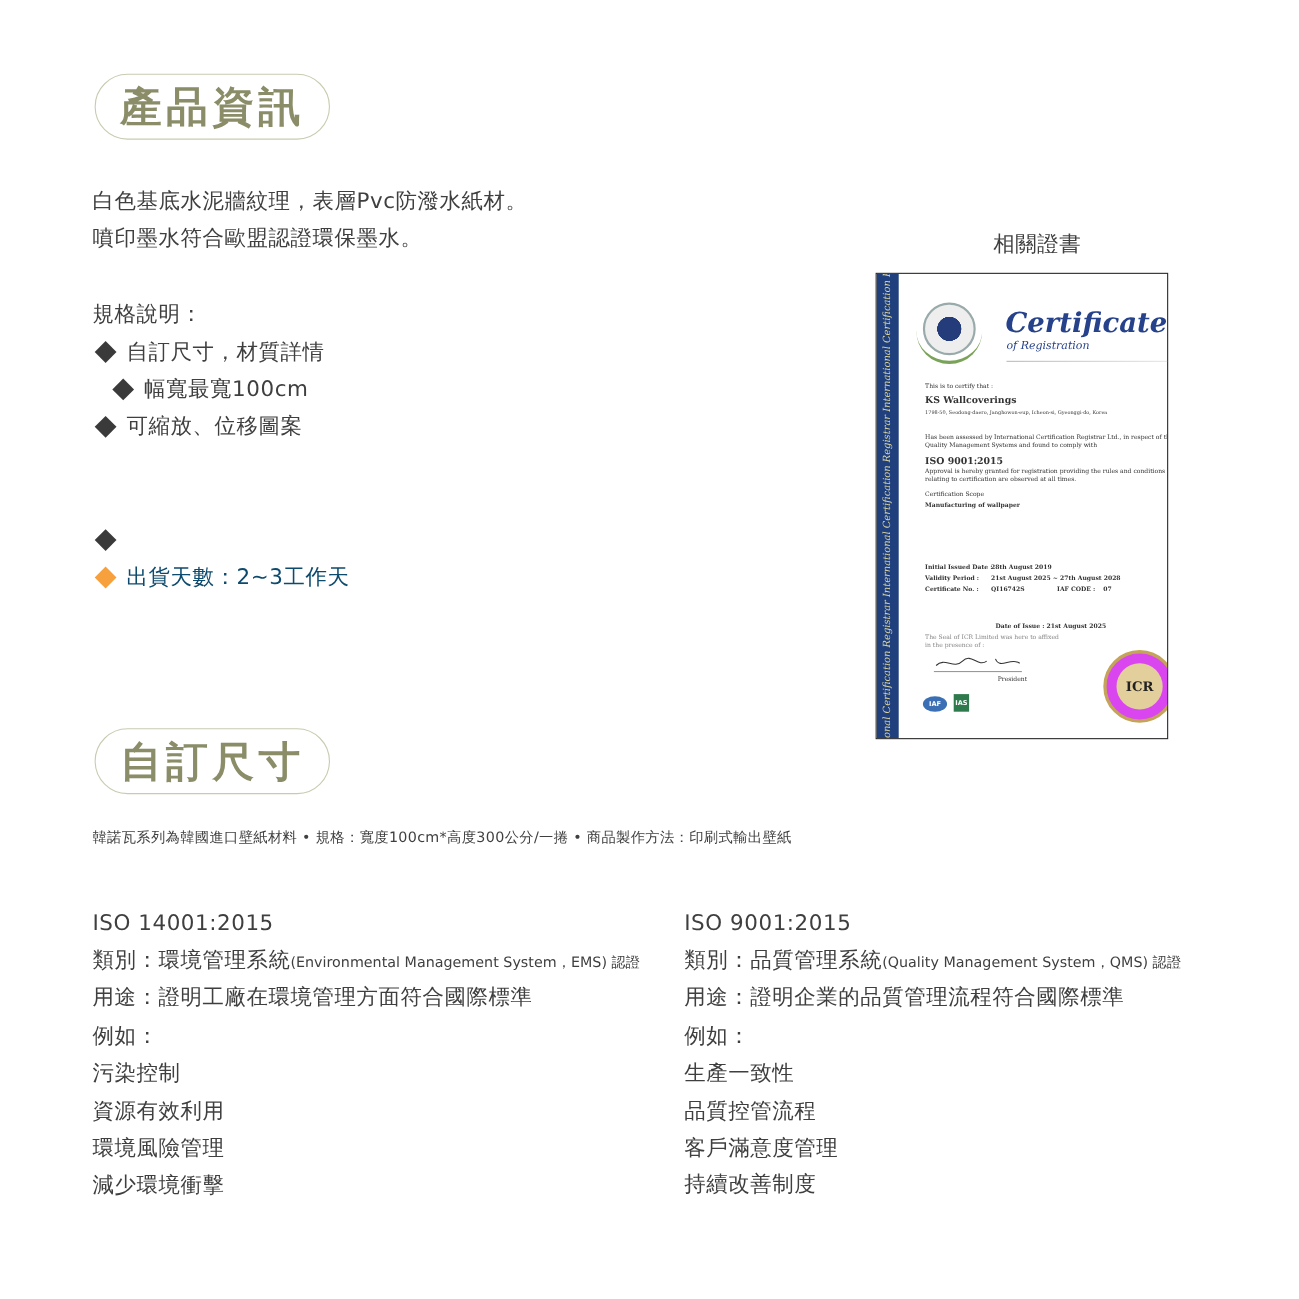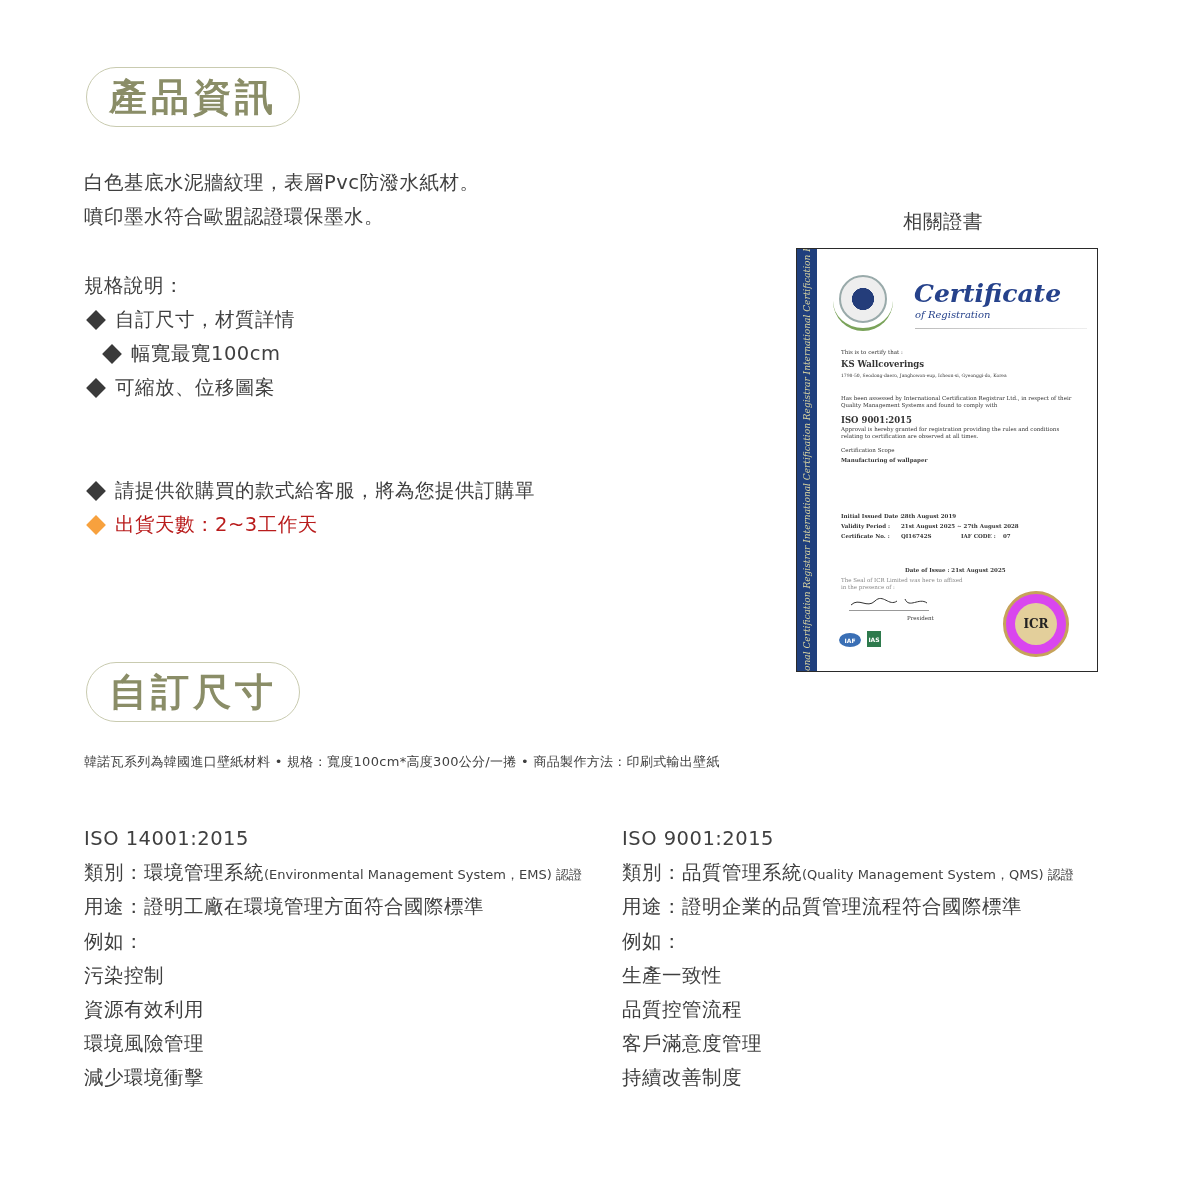--- a/index.html
+++ b/index.html
@@ -6,25 +6,25 @@
   html, body { width: 1181px; height: 1181px; background: #ffffff; overflow: hidden; }
   body { position: relative; font-family: "DejaVu Sans", "Liberation Sans", sans-serif; color: #3c3c3c; }
   .pill {
     position: absolute; height: 60px; width: 214px;
     border: 1.5px solid #c9cbb0; border-radius: 32px;
     display: flex; align-items: center; justify-content: center;
     color: #8a8d67; font-size: 38px; font-weight: bold; letter-spacing: 4px;
   }
   .line { position: absolute; font-size: 19.5px; line-height: 34px; white-space: nowrap; color: #3f3f3f; letter-spacing: 0.5px; }
   .bullet { display: inline-block; width: 14px; height: 14px; background: #3a3a3a; transform: rotate(45deg); margin: 0 12px 2px 5px; vertical-align: middle; }
-  .orange { color: #b91c1c; }
+  .orange { color: #0c4a6e; }
   .orange .bullet { background: #f7a13e; }
   .small { font-size: 13px; letter-spacing: 0; }
   .cert {
-    position: absolute; left: 796px; top: 248px; width: 302px; height: 424px;
+    position: absolute; left: 796px; top: 248px; width: 266px; height: 424px;
     border: 1.5px solid #2a2a2a; background: #fff; overflow: hidden;
     font-family: "DejaVu Serif", "Liberation Serif", serif; color: #222;
   }
   .cert-band { position: absolute; left: 0; top: 0; width: 20px; height: 100%; background: #1f3f7d; }
   .cert-band span {
     position: absolute; left: 50%; top: 50%; transform: translate(-50%, -50%) rotate(-90deg);
     white-space: nowrap; font-size: 9px; font-style: italic; color: #d8d3a0;
   }
   .cert-title { position: absolute; left: 117px; top: 30px; font-size: 25px; font-style: italic; font-weight: bold; color: #26428b; font-family: "DejaVu Serif", serif; }
   .cert-sub { position: absolute; left: 118px; top: 60px; font-size: 10px; font-style: italic; color: #26428b; }
@@ -61,21 +61,21 @@
   <span class="bullet"></span><span>自訂尺寸，材質詳情</span>
 </div>
 <div class="line" style="left:100px; top:337px;">
   <span class="bullet"></span><span>幅寬最寬100cm</span>
 </div>
 <div class="line" style="left:84px; top:371px;">
   <span class="bullet"></span><span>可縮放、位移圖案</span>
 </div>
 
 <div class="line" style="left:84px; top:474px;">
-  <span class="bullet"></span><span>請提供欲購買的款式給客服，將為您提供訂購單</span>
+  <span class="bullet"></span>
 </div>
 <div class="line orange" style="left:84px; top:508px;">
   <span class="bullet"></span><span>出貨天數：2~3工作天</span>
 </div>
 
 <div class="line" style="left:903px; top:205px;">相關證書</div>
 
 <div class="cert">
   <div class="cert-band">
       <span>International Certification Registrar   International Certification Registrar   International Certification Registrar</span>

